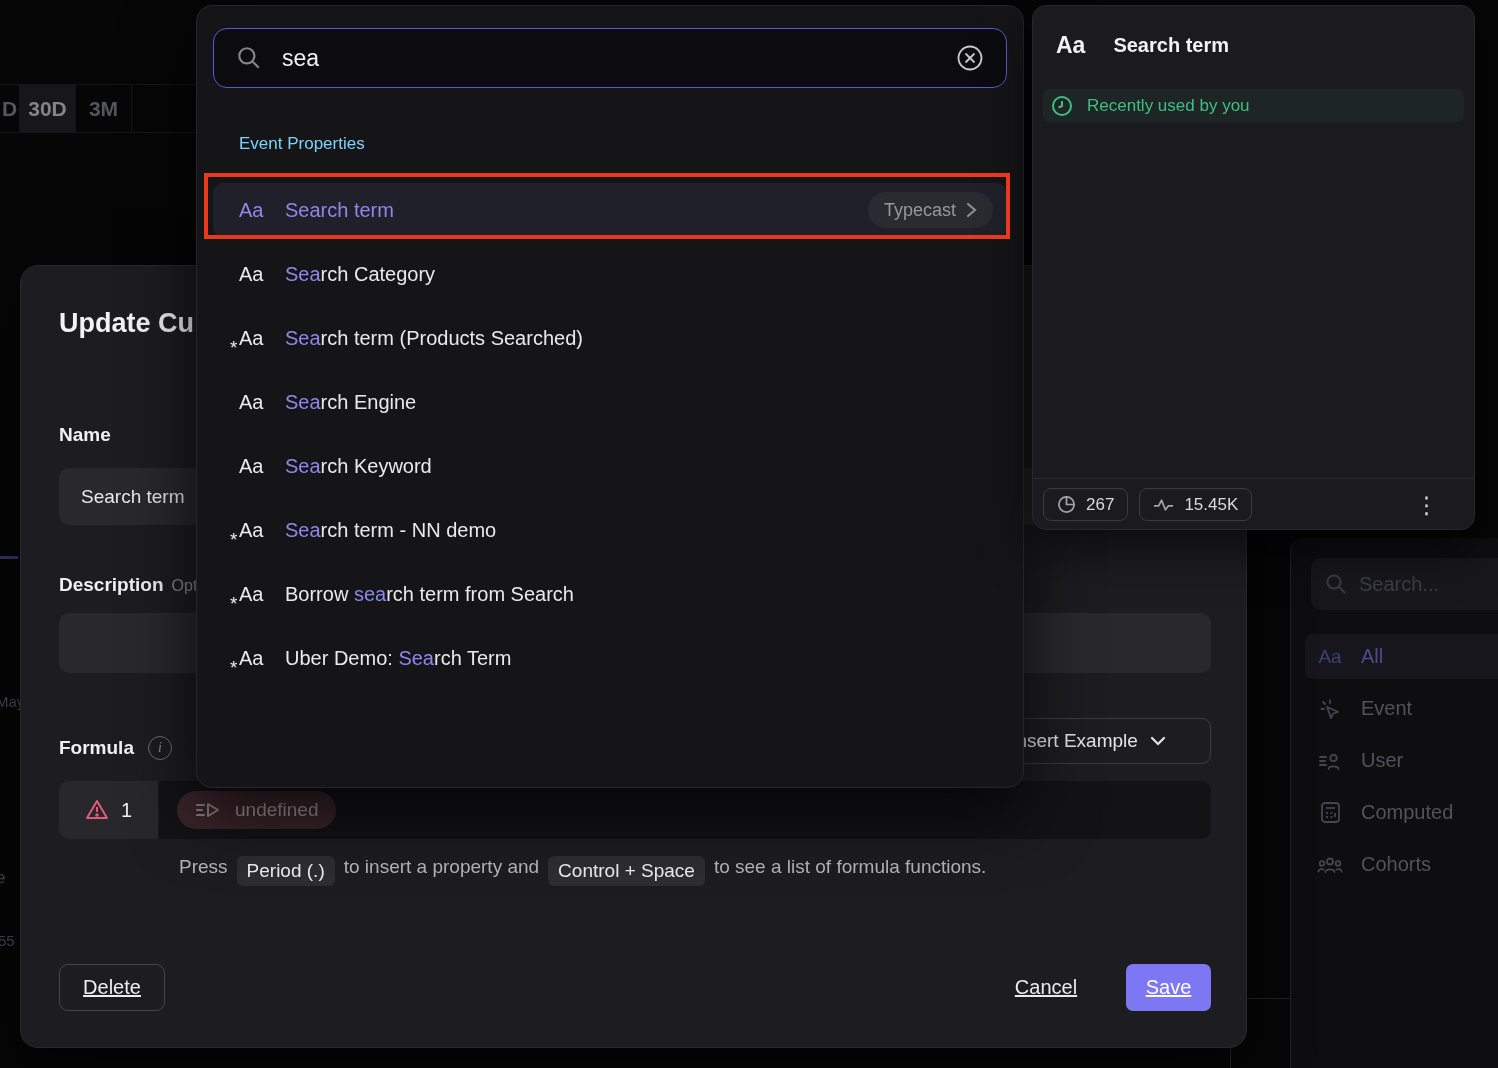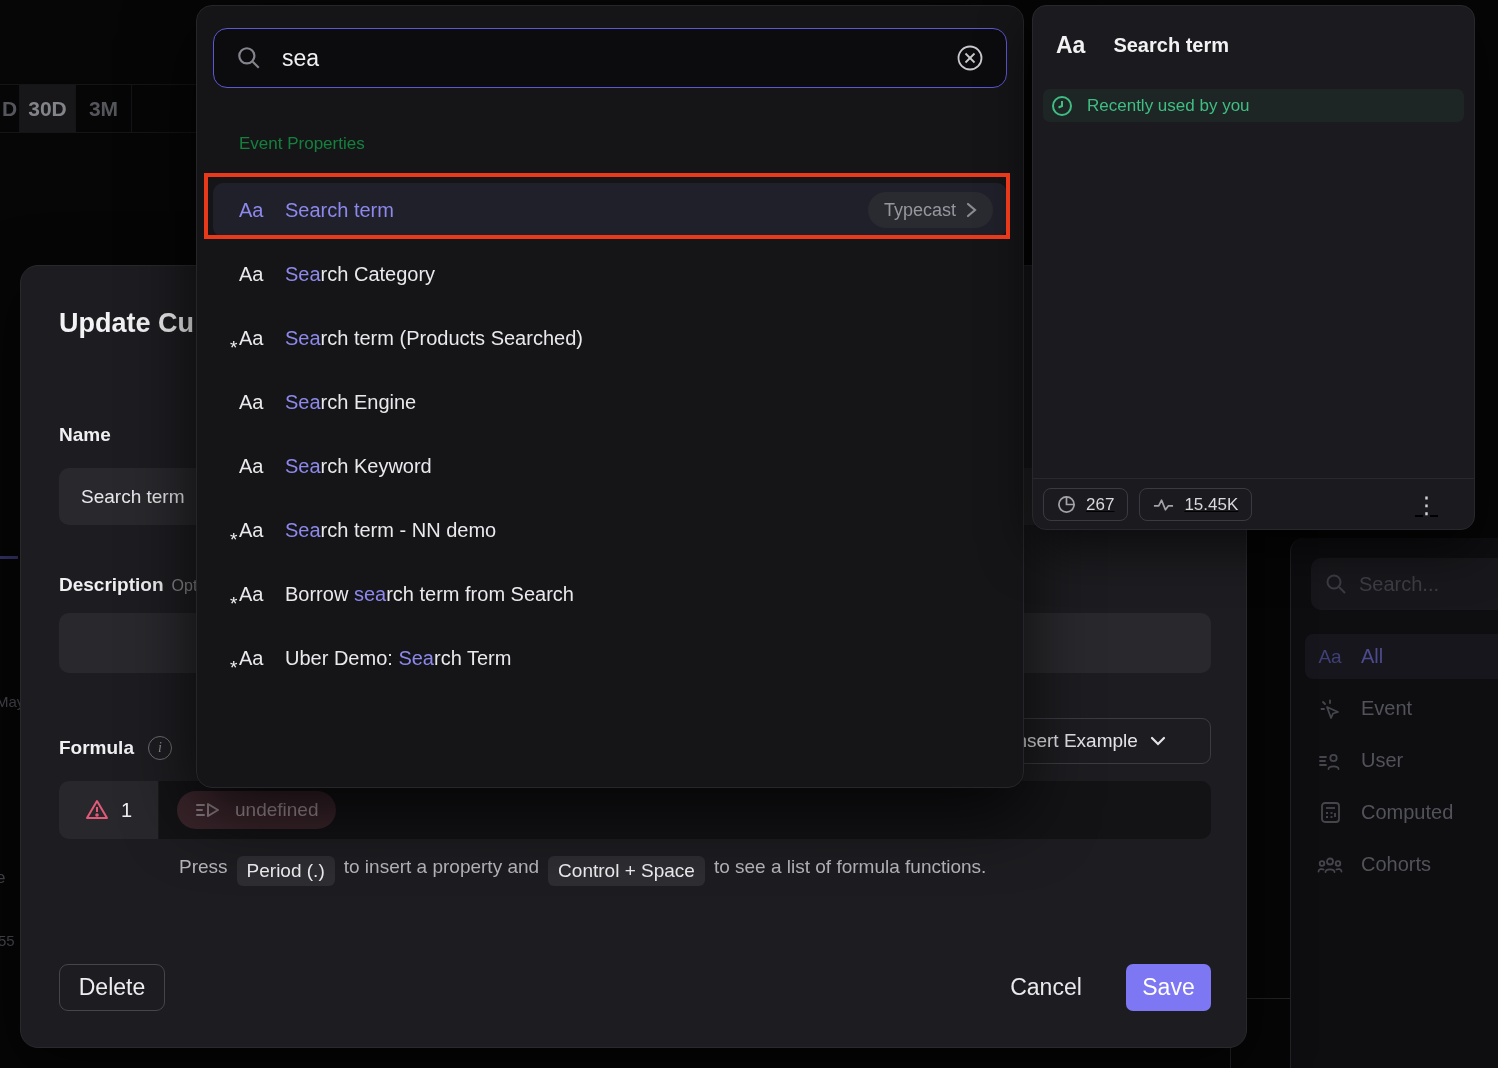--- a/index.html
+++ b/index.html
@@ -59,35 +59,35 @@
              font-size:14px; display:flex; align-items:center; justify-content:center; font-family:"Liberation Serif",serif; font-style:italic; }
   .formula-row { position:absolute; left:38px; top:515px; width:1152px; height:58px; display:flex; }
   .err-box { width:100px; background:#28282c; border-radius:10px 0 0 10px; display:flex; align-items:center;
              justify-content:center; gap:12px; color:#f0f0f3; font-size:20px; border-right:1px solid #1a1a1d; }
   .formula-field { flex:1; background:#131316; border-radius:0 10px 10px 0; display:flex; align-items:center; padding:0 18px; }
   .token { height:38px; background:#3a252b; border-radius:19px; display:flex; align-items:center; gap:14px;
            padding:0 18px; color:#a39599; font-size:19px; }
   .helper { position:absolute; left:158px; top:590px; width:1000px; color:#b5b5bb; font-size:19px;
             display:flex; gap:9px; flex-wrap:nowrap; }
   .kbd { background:#2d2d32; border-radius:6px; padding:4px 10px; color:#eeeeF1; }
-  .btn { border-radius:9px; font-size:23px; display:flex; align-items:center; justify-content:center; cursor:default; }
+  .btn { border-radius:9px; font-size:20px; display:flex; align-items:center; justify-content:center; cursor:default;text-decoration:underline; }
   .btn-delete { position:absolute; left:38px; top:698px; width:106px; height:47px; border:1px solid #45454b;
                 color:#eeeef1; background:transparent; }
   .btn-cancel { position:absolute; left:975px; top:698px; width:100px; height:47px; color:#eaeaed; background:transparent; }
   .btn-save { position:absolute; left:1105px; top:698px; width:85px; height:47px; background:#7e77f3; color:#ffffff;border-radius:7px; }
 
   
   .dropdown { position:absolute; left:196px; top:5px; width:828px; height:783px; background:#151518;
               border:1px solid #26262a; border-radius:16px; box-shadow:0 24px 70px rgba(0,0,0,.75); }
   .search-box { position:absolute; left:16px; top:22px; width:794px; height:60px; background:#0c0c0f;
                 border:1.5px solid #5b57d6; border-radius:14px; display:flex; align-items:center; padding:0 22px; gap:20px; }
   .search-box .mag { color:#84848c; }
   .search-query { flex:1; color:#f1f1f3; font-size:23px; }
   .clear-btn { color:#c9c9ce; display:flex; align-items:center; }
-  .section-header { position:absolute; left:42px; top:128px; color:#15803d; font-size:17px;text-align:right; }
+  .section-header { position:absolute; left:42px; top:128px; color:#7dd3fc; font-size:17px;text-align:right; }
   .results { position:absolute; left:16px; top:177px; width:794px; display:flex; flex-direction:column; gap:10px; }
   .result-row { height:54px; border-radius:10px; display:flex; align-items:center; padding:0 14px 0 26px; gap:16px;
                 color:#e9e9ed; font-size:20px; }
   .result-row.selected { background:#20202a; color:#8c88ec; }
   .aa-ic { position:relative; width:30px; font-size:20px; font-weight:500; color:#e9e9ed; flex:none; }
   .result-row.selected .aa-ic { color:#8c88ec; }
   .aa-ic .star { position:absolute; left:-9px; bottom:-9px; font-size:19px; color:#f0f0f3; }
   .hl { color:#8c88ec; }
   .row-label { flex:1; white-space:nowrap; overflow:hidden; }
   .typecast { height:36px; background:#2a2a31; border-radius:18px; display:flex; align-items:center; gap:10px;
@@ -97,21 +97,21 @@
 
   
   .detail { position:absolute; left:1032px; top:5px; width:443px; height:525px; background:#1b1b1f;
             border:1px solid #28282c; border-radius:14px; box-shadow:0 18px 50px rgba(0,0,0,.6); }
   .detail-header { position:absolute; left:23px; top:26px; display:flex; align-items:center; gap:28px; }
   .detail-aa { font-size:23px; font-weight:bold; color:#f2f2f4; }
   .detail-title { font-size:20px; font-weight:bold; color:#f2f2f4; }
   .recent-badge { position:absolute; left:10px; top:83px; width:421px; height:33px; background:rgba(70,190,130,0.07);
                   border-radius:7px; display:flex; align-items:center; gap:14px; padding:0 8px; color:#3fbe83; font-size:17px; }
   .detail-divider { position:absolute; left:0; top:472px; width:100%; height:1px; background:#29292d; }
-  .detail-footer { position:absolute; left:10px; top:482px; width:423px; display:flex; align-items:center; gap:11px;text-decoration:underline; }
+  .detail-footer { position:absolute; left:10px; top:482px; width:423px; display:flex; align-items:center; gap:11px; }
   .stat-pill { height:33px; border:1px solid #3a3a40; border-radius:8px; display:flex; align-items:center;
                gap:10px; padding:0 13px; color:#d9d9dd; font-size:17px; }
   .stat-pill .st-ic { color:#a2a2a9; display:flex; }
   .kebab { margin-left:auto; margin-right:28px; color:#d0d0d5; font-size:23px; letter-spacing:0; line-height:10px; }
 
   svg { display:block; }
 </style>
 </head>
 <body>
 

